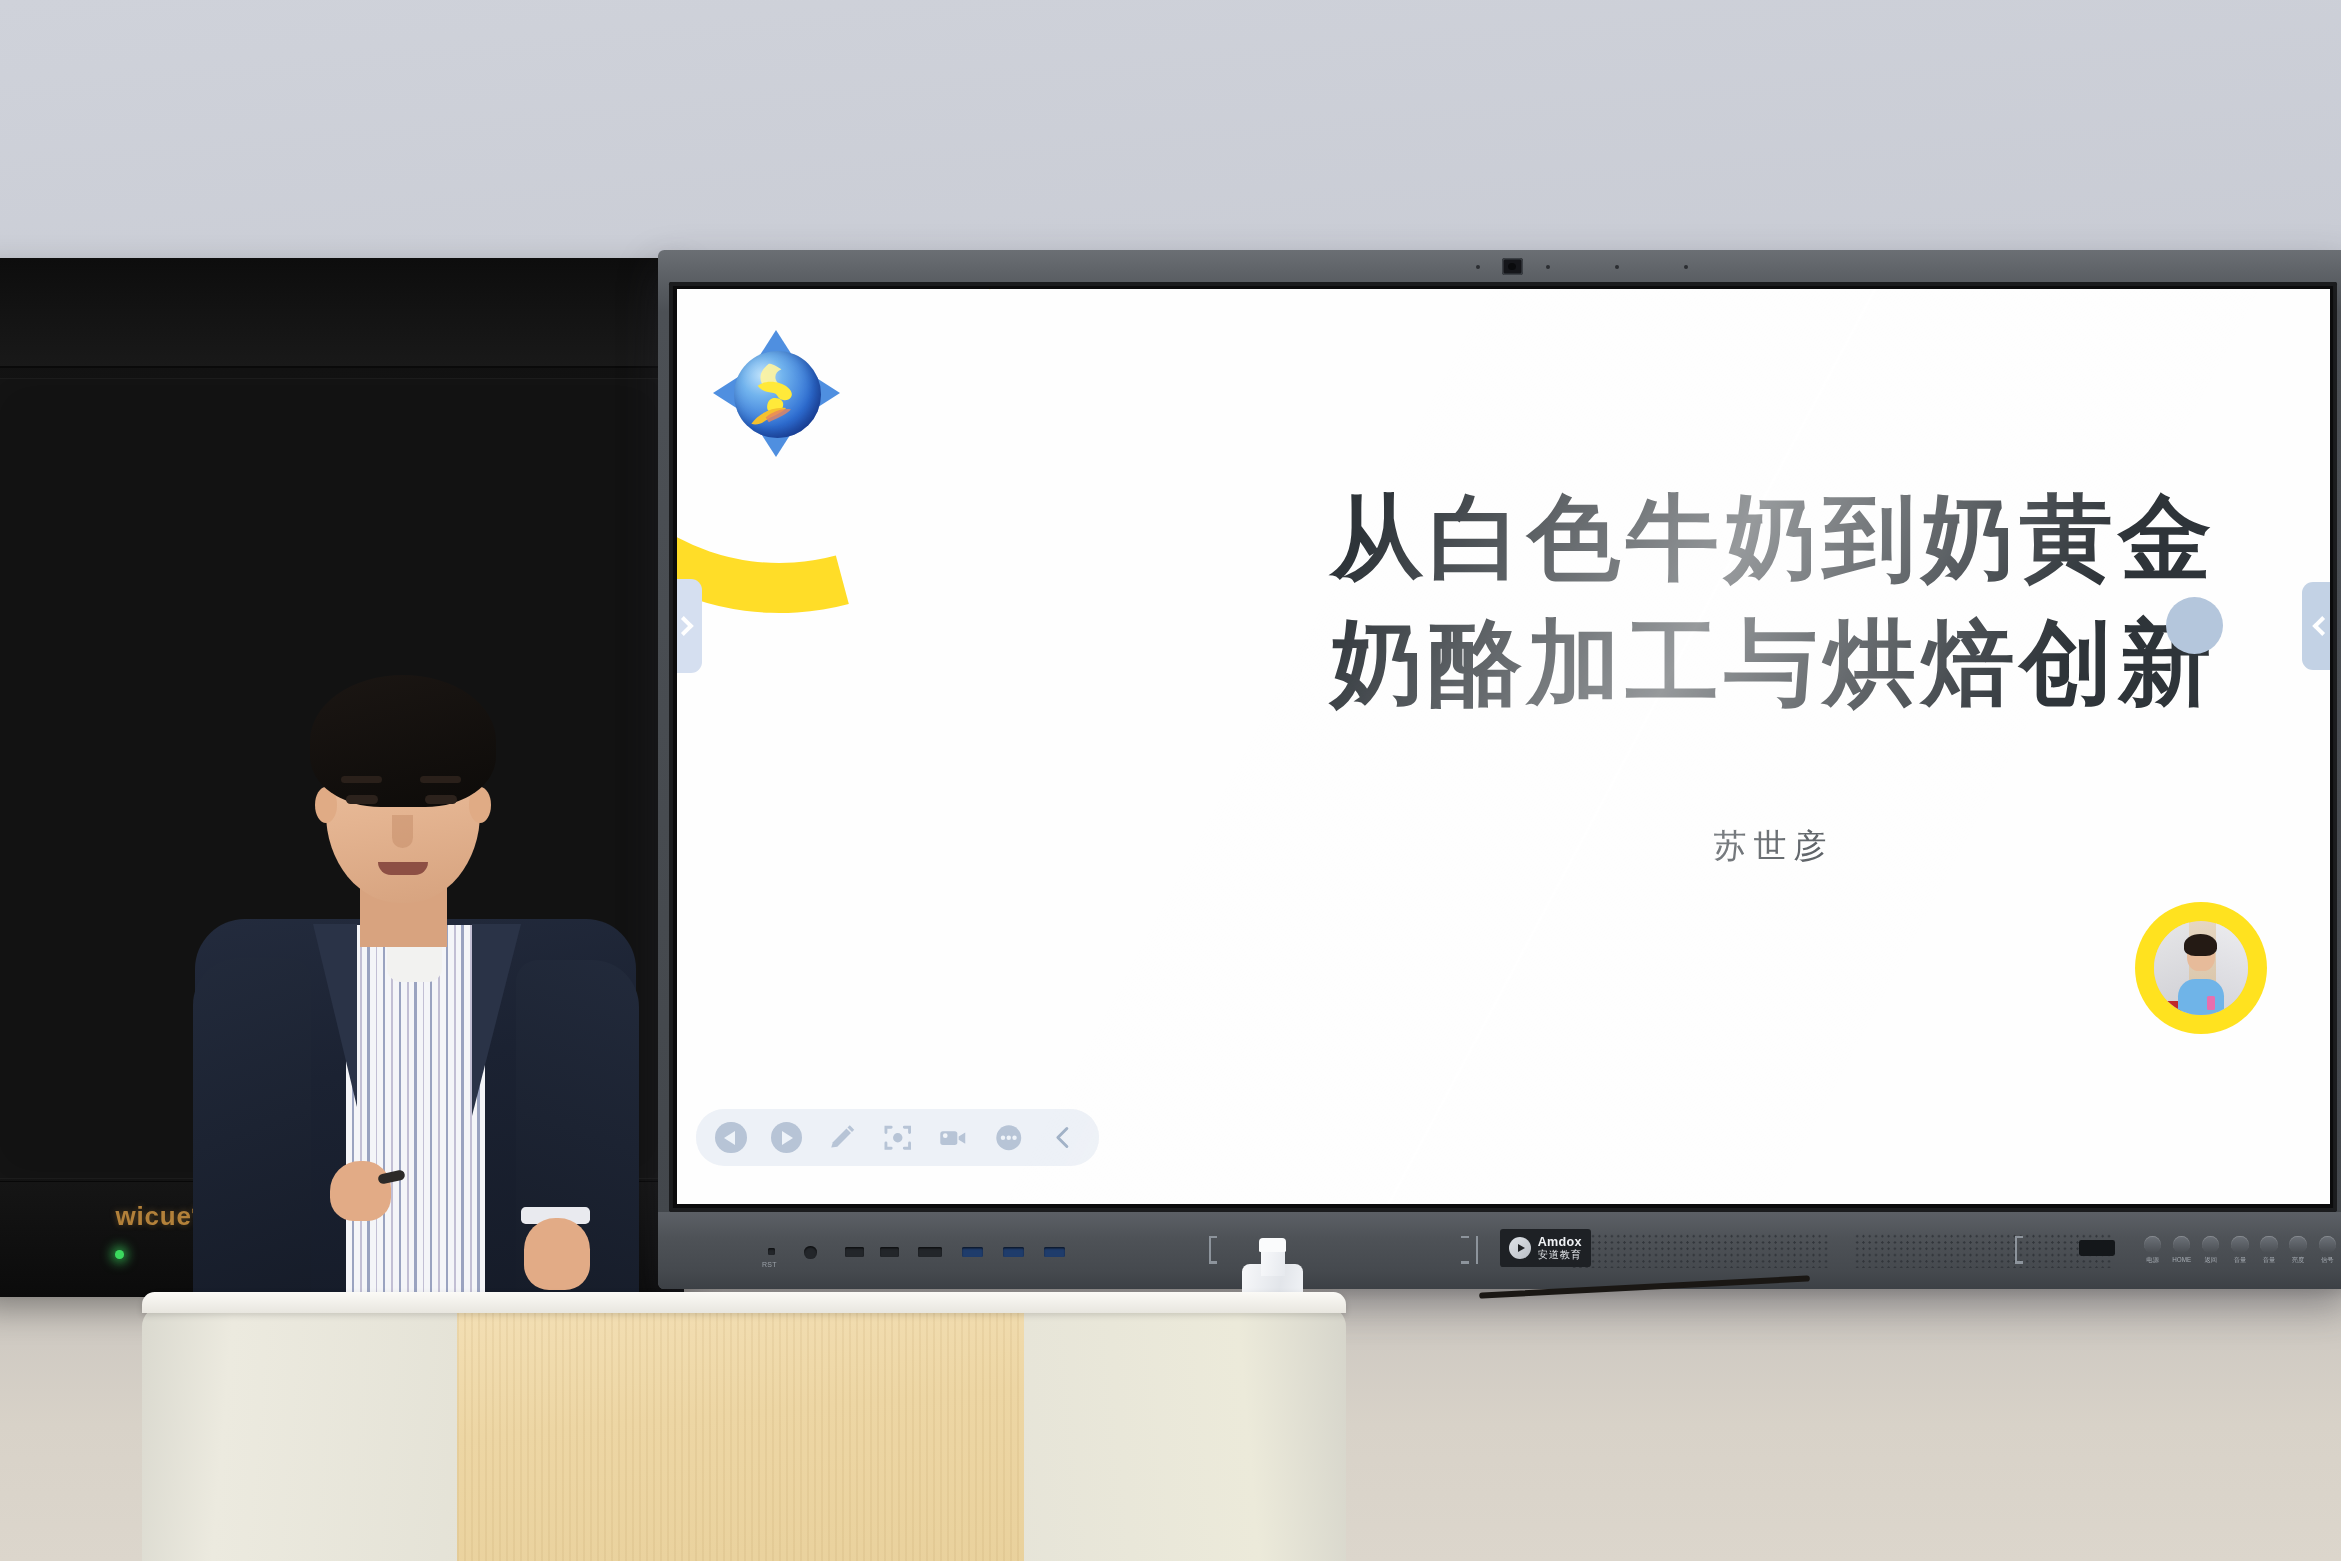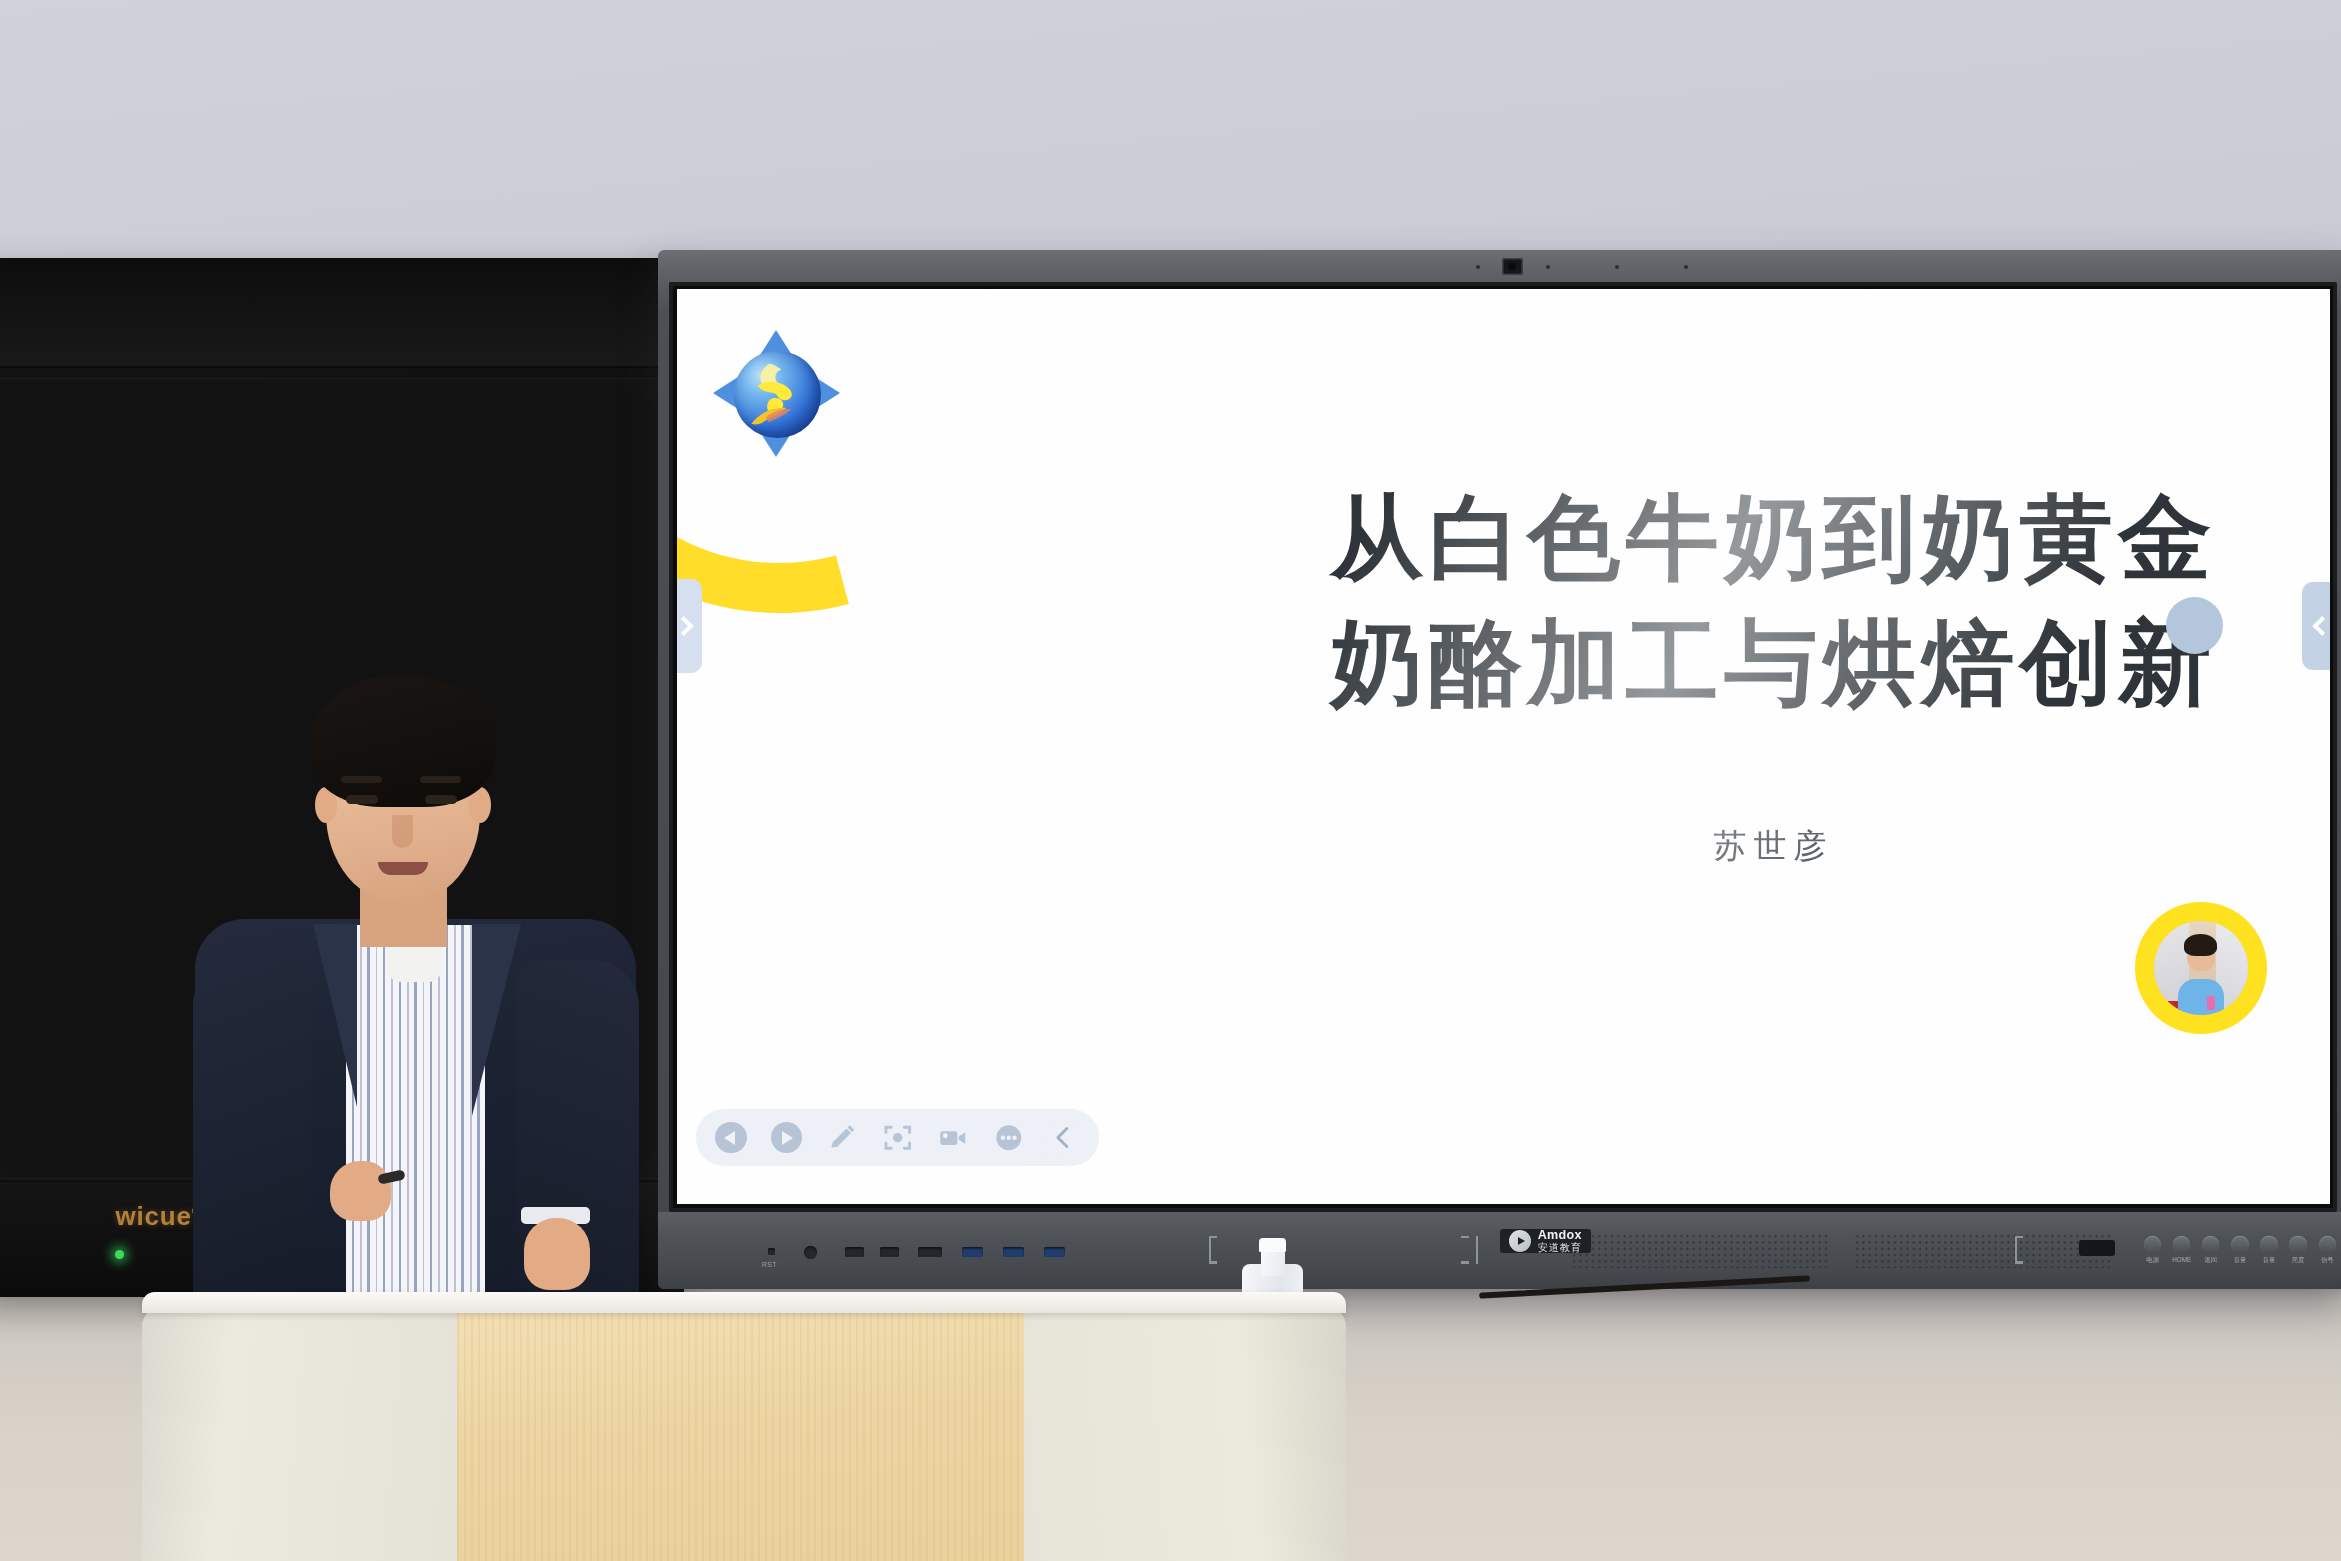--- a/index.html
+++ b/index.html
@@ -226,21 +226,21 @@
   .brkt::before,.brkt::after{content:"";position:absolute;width:7.9px;height:2.4px;background:#8d949c;}
   .brkt::before{top:0;} .brkt::after{bottom:0;}
   .brkt span{position:absolute;top:0;width:2.4px;height:28px;background:#8d949c;}
   .speaker-grille {
     position:absolute; top:20.5px; width:260px; height:35px; border-radius:3.1px;
     background:
       radial-gradient(circle, #2e3237 1px, transparent 1.3px) 0 0 / 6.3px 6.3px;
     opacity:.85;
   }
   .amdox {
-    position:absolute; top:17.3px; height:24px; padding:0 9.4px;
+    position:absolute; top:17.3px; height:38px; padding:0 9.4px;
     background:#1e2125; border-radius:3.1px;
     display:flex; align-items:center; gap:6.3px;
   }
   .amdox-mark { width:22px;height:22px;border-radius:50%;
     background:linear-gradient(135deg,#dfe3e8,#b9bec5);
     display:flex;align-items:center;justify-content:center; }
   .amdox-mark i { display:block; width:0;height:0;
     border-top:4.7px solid transparent;border-bottom:4.7px solid transparent;
     border-left:7px solid #1e2125; margin-left:1.6px; }
   .amdox-txt { line-height:1.05; }

